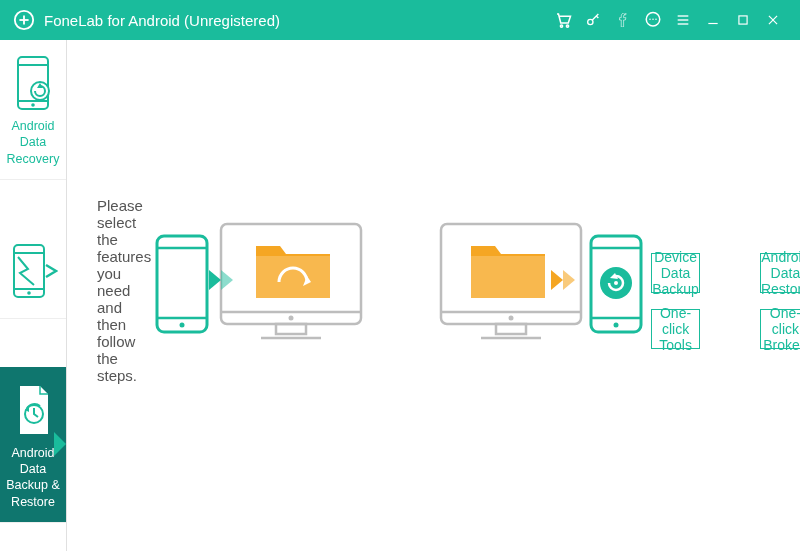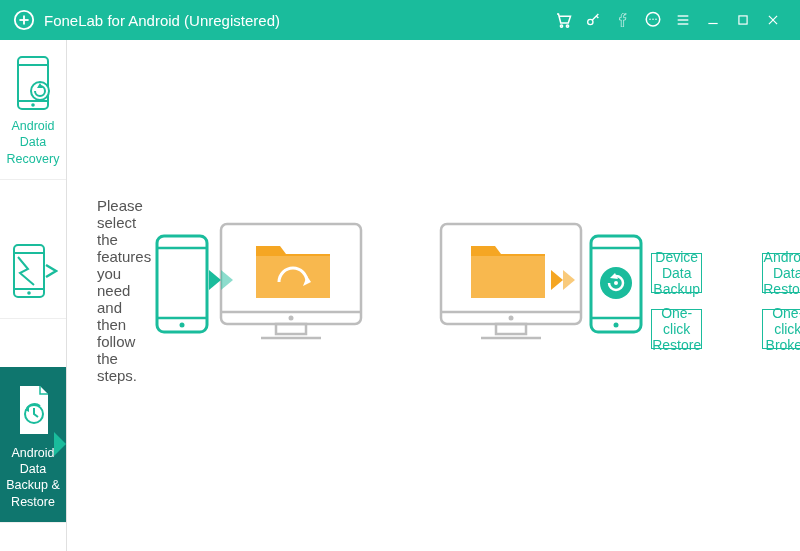--- a/index.html
+++ b/index.html
@@ -326,21 +326,21 @@
       </div>
 
       <div class="btn-grid">
         <button class="feature-btn">
           <span>Device Data Backup</span>
         </button>
         <button class="feature-btn">
           <span>Android Data Restore</span>
         </button>
         <button class="feature-btn">
-          <span>One-click Restore</span>
+          <span>One-click Tools</span>
         </button>
         <button class="feature-btn">
           <span>One-click Broken</span>
         </button>
       </div>
 
     </div>
   </div>
 </div>
 

